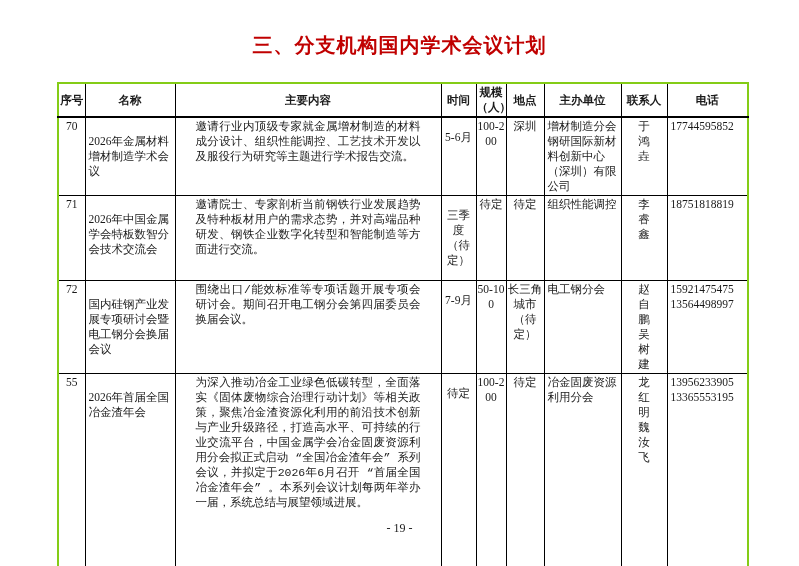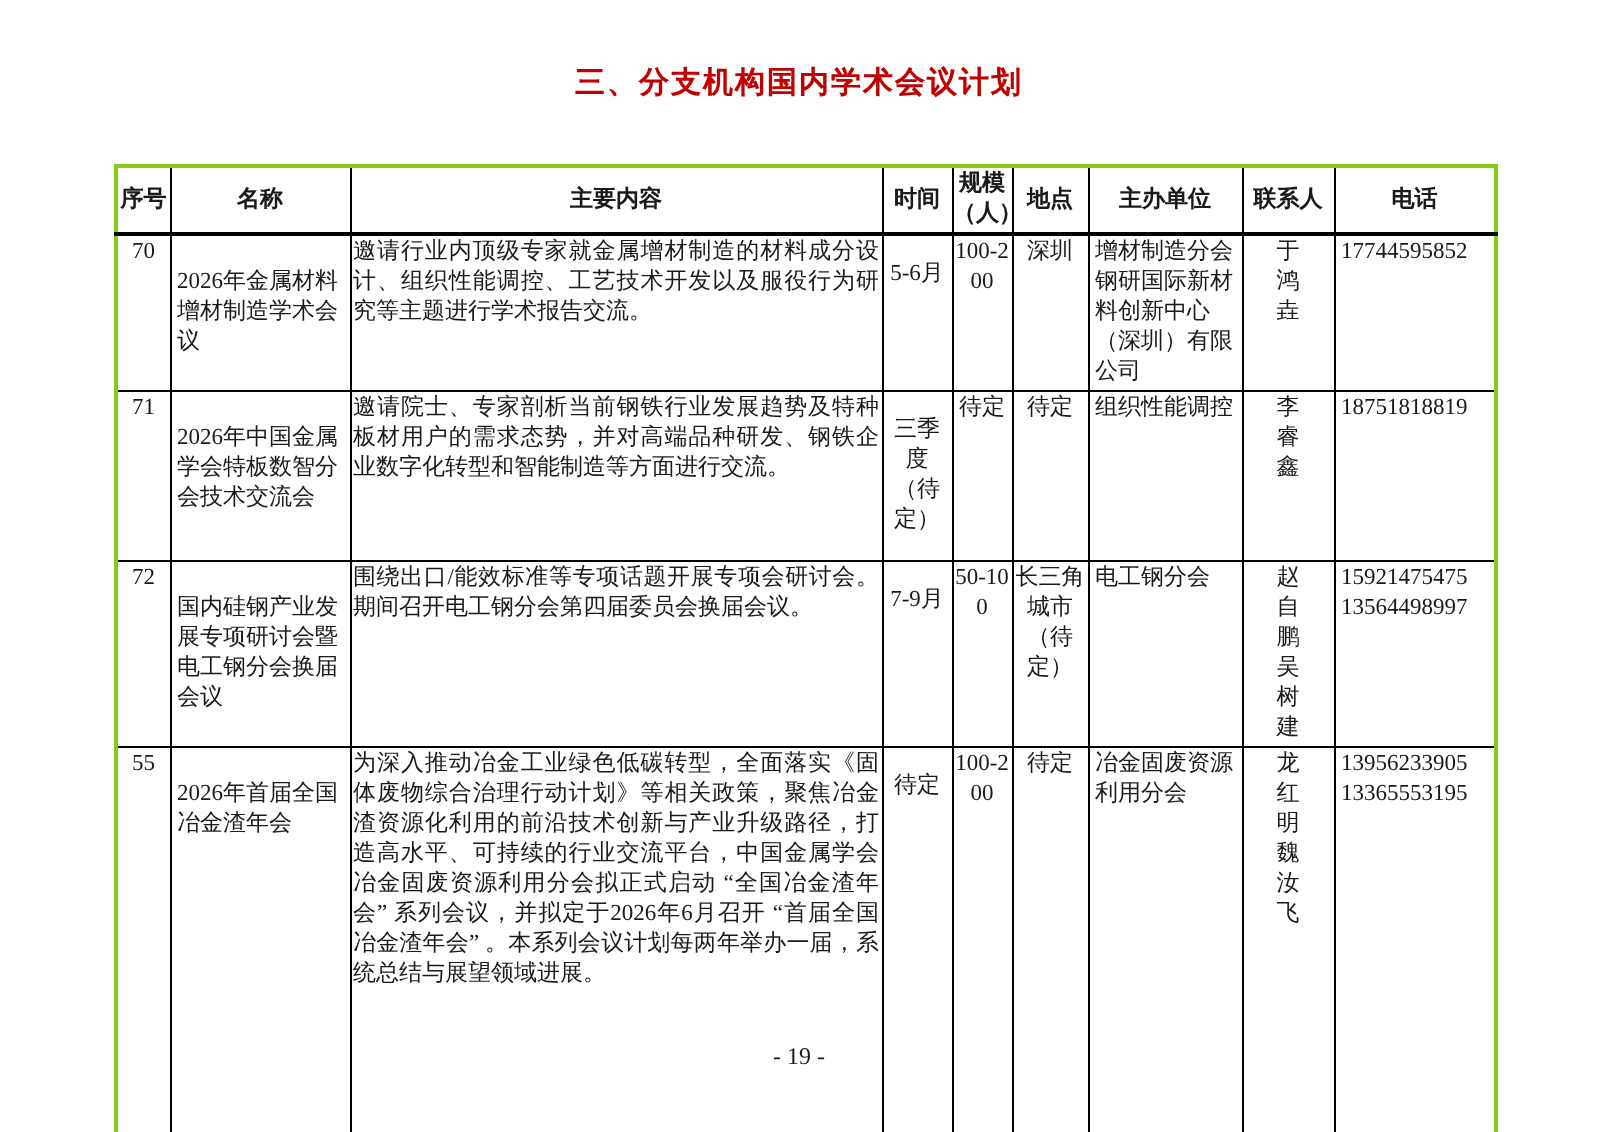--- a/index.html
+++ b/index.html
@@ -16,21 +16,21 @@
     color: #1a1a1a;
     overflow: hidden;
   }
   .doc-title {
     position: absolute;
     top: 32px;
     left: 0;
     width: 100%;
     text-align: center;
     font-family: "Liberation Sans", "DejaVu Sans", sans-serif;
-    font-size: 15px;
+    font-size: 20px;
     font-weight: bold;
     letter-spacing: 1px;
     margin: 0;
   }
   table.plan-table {
     position: absolute;
     left: 57px;
     top: 82px;
     width: 690px;
     border-collapse: collapse;
@@ -53,21 +53,21 @@
     border-bottom: 2px solid #000;
     padding: 1px 0;
   }
   .plan-table tbody td { vertical-align: top; }
   tr.row-h0 { height: 75px; }
   tr.row-h1 { height: 63px; }
   tr.row-h2 { height: 62px; }
   tr.row-h3 { height: 209px; }
   td.c-no     { text-align: center; }
   td.c-name   { text-align: left; padding: 16px 3px; }
-  td.c-content{ text-align: justify; padding: 1px 1px; }
+  td.c-content{ text-align: justify; padding: 1px 20px; font-family: Liberation Mono, monospace; }
   td.c-time   { text-align: center; padding: 12px 0; }
   td.c-scale  { text-align: center; padding: 1px 0; }
   td.c-loc    { text-align: center; padding: 1px 0; }
   td.c-org    { text-align: left; white-space: pre-line; padding: 1px 3px; font-family: Liberation Mono, monospace; }
   td.c-contact{ text-align: center; white-space: pre-line; padding: 1px 14px; }
   td.c-phone  { text-align: left; white-space: pre-line; padding: 1px 3px; }
   .page-number {
     position: absolute;
     top: 521px;
     left: 0;

